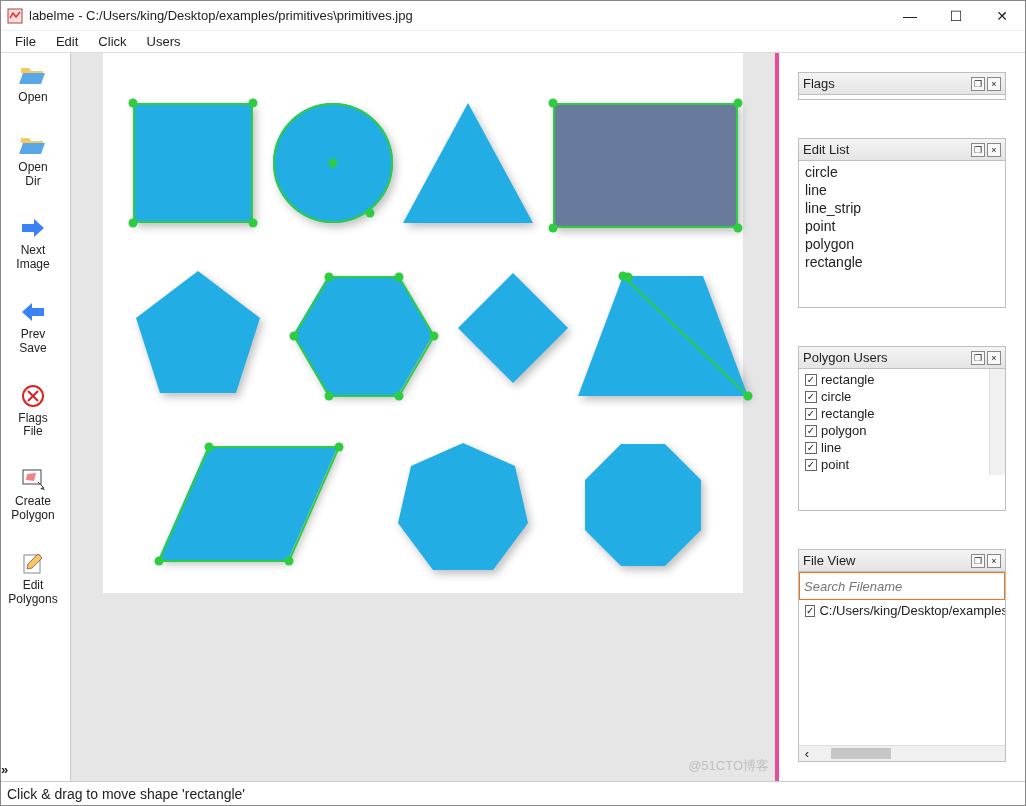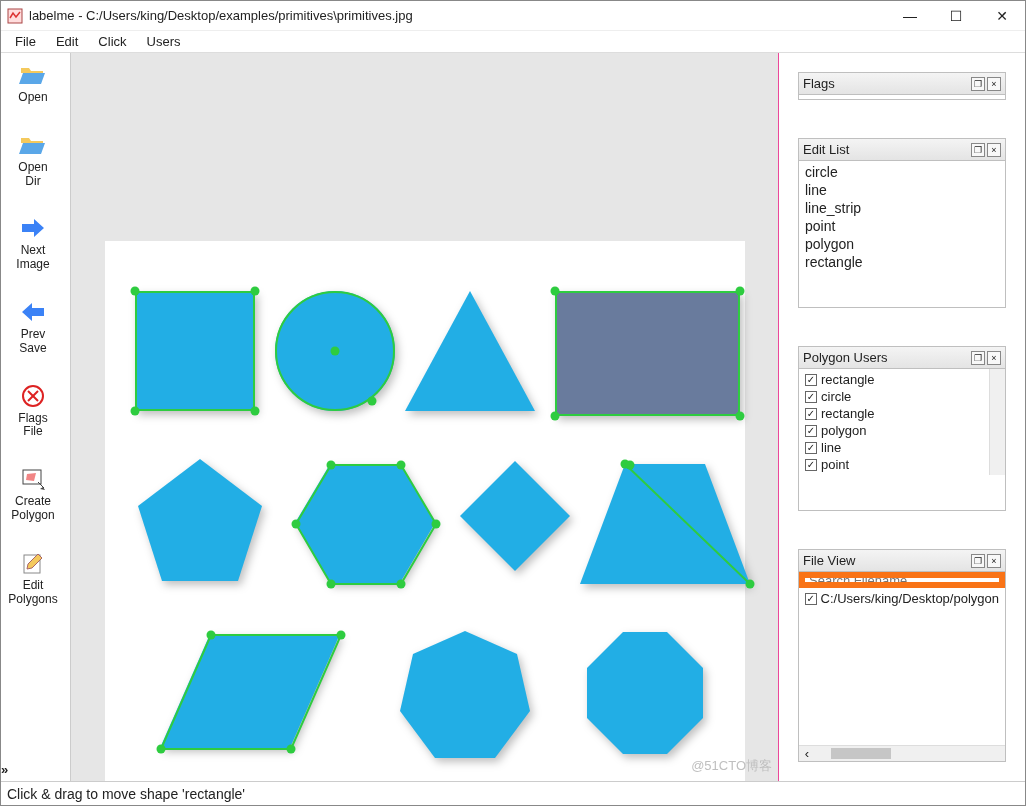--- a/index.html
+++ b/index.html
@@ -11,40 +11,40 @@
  .tb-btn{width:46px;display:flex;align-items:center;justify-content:center;font-size:14px}
  .menubar{height:22px;display:flex;align-items:center;padding:0 4px;border-bottom:1px solid #ddd}
  .menu-item{padding:2px 10px}
  .body{flex:1;display:flex;min-height:0}
  .toolbar{width:70px;background:#fff;border-right:1px solid #ccc;display:flex;flex-direction:column;align-items:flex-start;padding-top:4px;gap:18px;overflow:hidden}
  .tool{width:64px;display:flex;flex-direction:column;align-items:center;padding:4px 0;border-radius:3px}
  .tool .ic{width:28px;height:28px;display:flex;align-items:center;justify-content:center}
  .tool .lbl{font-size:12px;text-align:center;line-height:1.15;margin-top:2px}
  .tool.disabled .lbl,.tool.disabled .ic{opacity:.5}
  .chev{margin-top:auto;margin-bottom:4px;font-weight:bold}
- .canvas-wrap{flex:1;background:#e6e6e6;display:flex;align-items:flex-end;justify-content:center;position:relative;border-right:1px solid #ec4899}
+ .canvas-wrap{flex:1;background:#e6e6e6;display:flex;align-items:flex-start;justify-content:center;position:relative;border-right:4px solid #ec4899}
  .canvas{width:640px;height:540px;background:#fff;position:relative}
  .shape{position:absolute;filter:drop-shadow(3px 4px 4px rgba(0,0,0,.25))}
  .sq{width:120px;height:120px;background:#22aee5}
  .circ{width:120px;height:120px;border-radius:50%;background:#22aee5}
  .tri{width:0;height:0;border-left:65px solid transparent;border-right:65px solid transparent;border-bottom:120px solid #22aee5}
  .rect{width:185px;height:125px;background:#22aee5}
  .overlay-red{position:absolute;background:rgba(220,40,40,.38);border:1px solid #c33}
  .outline-green{position:absolute;border:2px solid #2ecc40;background:transparent;pointer-events:none}
  .vertex{position:absolute;width:9px;height:9px;border-radius:50%;background:#2ecc40;transform:translate(-50%,-50%)}
  .rightcol{width:246px;background:#fff;display:flex;flex-direction:column;min-height:0}
  .panel{border:1px solid #bfbfbf;margin:19px;display:flex;flex-direction:column;min-height:0}
  .panel .hdr{height:22px;background:linear-gradient(#f4f4f4,#e4e4e4);border-bottom:1px solid #bfbfbf;display:flex;align-items:center;padding:0 4px;font-size:13px}
  .hdr .spacer{flex:1}
  .hdr .pbtn{width:14px;height:14px;margin-left:2px;border:1px solid #888;display:flex;align-items:center;justify-content:center;font-size:9px;background:#f8f8f8}
  .panel .pbody{flex:1;overflow:auto;background:#fff;padding:2px 4px}
  .list-item{padding:1px 2px;font-size:14px;white-space:nowrap}
  .chk-item{display:flex;align-items:center;gap:4px;padding:1px 2px;font-size:14px}
  .chk{width:12px;height:12px;border:1px solid #666;display:inline-flex;align-items:center;justify-content:center;font-size:10px;line-height:1}
- .srch{width:100%;height:16px;color:#888;border:6px solid #f97316;padding:0 4px;background:#fff;outline:none}
+ .srch{width:100%;height:28px;font-style:italic;color:#888;border:1px solid #f97316;padding:0 4px;background:#fff;outline:none}
  .scroll-v{width:16px;background:#f0f0f0;border-left:1px solid #ddd}
  .scroll-h{height:16px;background:#f0f0f0;border-top:1px solid #ddd;display:flex}
  .scroll-h .thumb{width:60px;background:#c6c6c6;margin:2px 0 2px 16px}
  .status{height:24px;border-top:1px solid #ccc;display:flex;align-items:center;padding:0 6px;font-size:14px}
  .watermark{position:absolute;right:6px;bottom:6px;color:#bfbfbf;font-size:13px;pointer-events:none}
  .poly-body{display:flex;min-height:0}
  .poly-list{flex:1;overflow:auto;padding:2px 4px}
  svg{display:block}
  .flags-body{height:160px}
  .filelist-body{flex:1}
@@ -297,21 +297,21 @@
       <div class="hdr">
           <span>File View</span>
           <span class="spacer"></span>
         <span class="pbtn">❐</span>
         <span class="pbtn">×</span>
       </div>
       <input class="srch" placeholder="Search Filename" style="">
       <div class="pbody filelist-body">
         <div class="chk-item">
             <span class="chk">✓</span>
-            <span>C:/Users/king/Desktop/polygon</span>
+            <span>C:/Users/king/Desktop/examples</span>
           </div>
       </div>
       <div class="scroll-h">
           <span style="width:16px;text-align:center">‹</span>
           <div class="thumb"></div>
         </div>
     </div>
   </div>
 </div>
 

